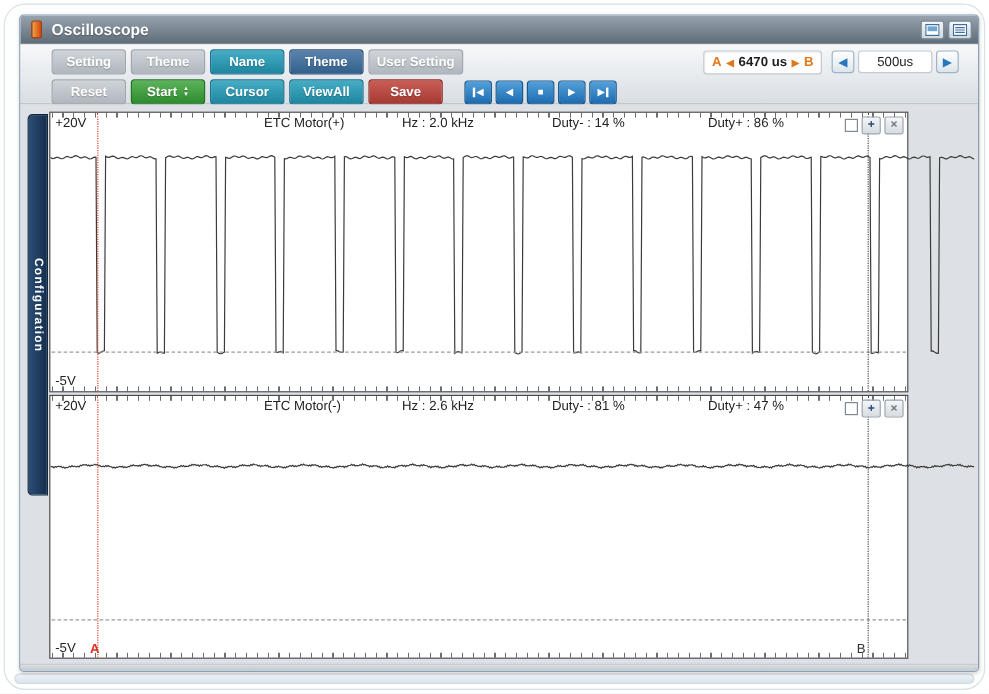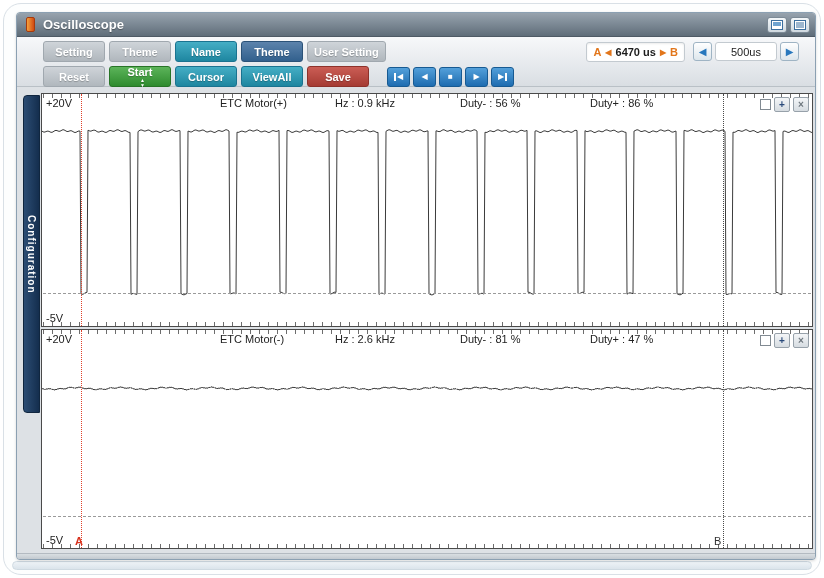--- a/index.html
+++ b/index.html
@@ -16,21 +16,21 @@
   .title { color:#ffffff; font-weight:bold; font-size:13px; margin-left:8px; text-shadow:0 1px 1px rgba(0,0,0,.35); flex:1; }
   .tbtn { width:20px; height:16px; border:1px solid #7c8a96; border-radius:3px; background:linear-gradient(#f4f7f9,#cfd8df); display:flex; align-items:center; justify-content:center; margin-left:3px; padding:0; }
 
   
   .toolbar { position:relative; height:50px; background:linear-gradient(#f7f8fa,#d9dee3); border-bottom:1px solid #b9c0c6; padding:4px 0 0 26px; }
   .btnrow { display:flex; gap:4px; height:21px; margin-bottom:4px; align-items:center; }
   .btn { min-width:62px; height:21px; border-radius:3px; color:#fff; font-size:11px; font-weight:bold; display:flex; align-items:center; justify-content:center; border:1px solid rgba(0,0,0,.28); padding:0 6px; text-shadow:0 1px 1px rgba(0,0,0,.25); }
   .btn.gray  { background:linear-gradient(#cfd4d9,#b0b7bd); border-color:#a0a8af; }
   .btn.teal  { background:linear-gradient(#45aec5,#1e86a0); border-color:#1a7390; }
   .btn.blue  { background:linear-gradient(#5c83ac,#32608d); border-color:#2b5278; }
-  .btn.green { background:linear-gradient(#5cb45a,#2e8b2e); border-color:#277427;flex-direction:column; }
+  .btn.green { background:linear-gradient(#5cb45a,#2e8b2e); border-color:#277427; }
   .btn.red   { background:linear-gradient(#cb5d55,#a53b33); border-color:#8d322b; }
   .spin { display:flex; flex-direction:column; margin-left:5px; font-size:5px; line-height:5px; }
   .spin i { font-style:normal; }
 
   .pbtn { width:23px; height:20px; border-radius:3px; background:linear-gradient(#53a0da,#1e6cb0); border:1px solid #175a92; color:#fff; font-size:8px; display:flex; align-items:center; justify-content:center; gap:1px; padding:0; }
   .pbtn .vbar { display:inline-block; width:2px; height:8px; background:#fff; }
   .pb-cluster { display:flex; gap:3px; margin-left:14px; }
 
   .ab-box { position:absolute; right:130px; top:5px; height:20px; background:#ffffff; border:1px solid #c3cad0; border-radius:3px; display:flex; align-items:center; gap:4px; padding:0 6px; font-size:11px; font-weight:bold; box-shadow:inset 0 1px 2px rgba(0,0,0,.08); }
   .ab-orange { color:#e2761b; }
@@ -39,21 +39,21 @@
 
   .tb-cluster { position:absolute; right:16px; top:5px; display:flex; align-items:center; gap:3px; }
   .tb-arrow { width:19px; height:19px; border:1px solid #9fb4c4; border-radius:3px; background:linear-gradient(#ffffff,#dde6ec); color:#2878bd; font-size:10px; display:flex; align-items:center; justify-content:center; padding:0; }
   .tb-val { width:62px; height:19px; background:#ffffff; border:1px solid #c3cad0; border-radius:3px; font-size:11px; font-weight:normal; color:#1c1c1c; display:flex; align-items:center; justify-content:center; }
 
   
   .content { position:absolute; top:74px; left:0; right:0; bottom:6px; background:#dde1e5; }
   .cfg-tab { position:absolute; left:6px; top:8px; width:17px; height:318px; background:linear-gradient(90deg,#2c4d74,#142e4e); border:1px solid #10263f; border-radius:4px 0 0 4px; color:#fff; display:flex; align-items:center; justify-content:center; }
   .cfg-tab span { writing-mode:vertical-rl; font-size:10px; font-weight:bold; letter-spacing:1px; }
 
-  .panel { position:absolute; left:24px; width:772px; background:#ffffff; border:1px solid #4a4a4a; }
+  .panel { position:absolute; left:24px; width:716px; background:#ffffff; border:1px solid #4a4a4a; }
   .panel1 { top:6px;  height:234px; }
   .panel2 { top:242px; height:220px; }
 
   .scope-svg { position:absolute; left:0; top:0; }
   .ticks { position:absolute; left:1px; right:1px; height:4px; background-image:repeating-linear-gradient(to right,rgba(60,60,60,.75) 0,rgba(60,60,60,.75) 1px,transparent 1px,transparent 9px); }
   .ticks.top { top:0; } .ticks.bottom { bottom:0; }
   .hdash { position:absolute; left:1px; right:1px; height:0; border-top:1px dashed #9a9a9a; }
   .vcur { position:absolute; top:0; bottom:0; width:0; }
   .vcur.a { border-left:1px dotted #e0402a; }
   .vcur.b { border-left:1px dotted #4a4a4a; }
@@ -174,22 +174,22 @@
         <svg class="scope-svg" width="770" height="232" viewBox="0 0 770 232">
             <polyline points="0,37.1 1,37.8 2,38.1 3,38.0 4,37.6 5,37.2 6,37.1 7,37.4 8,37.9 9,38.3 10,38.3 11,37.9 12,37.2 13,36.6 14,36.4 15,36.6 16,37.0 17,37.3 18,37.2 19,36.7 20,36.1 21,35.7 22,35.9 23,36.4 24,37.0 25,37.5 26,37.5 27,37.2 28,36.8 29,36.7 30,37.0 31,37.6 32,38.2 33,38.5 34,38.3 35,37.8 36,37.2 37,37.0 38,37.1 39,199.9 40,200.3 41,200.2 42,199.7 43,199.0 44,198.5 45,198.3 46,36.2 47,36.7 48,37.1 49,37.1 50,36.7 51,36.3 52,36.1 53,36.3 54,36.8 55,37.6 56,38.0 57,38.1 58,37.7 59,37.3 60,37.1 61,37.3 62,37.8 63,38.3 64,38.4 65,38.1 66,37.4 67,36.8 68,36.5 69,36.6 70,37.0 71,37.3 72,37.3 73,36.9 74,36.3 75,35.8 76,35.8 77,36.2 78,36.8 79,37.3 80,37.5 81,37.2 82,36.8 83,36.6 84,36.8 85,37.4 86,38.0 87,38.4 88,38.4 89,200.3 90,199.8 91,199.4 92,199.5 93,199.9 94,200.2 95,200.3 96,37.6 97,36.9 98,36.2 99,35.9 100,36.1 101,36.5 102,37.0 103,37.1 104,36.8 105,36.4 106,36.0 107,36.1 108,36.6 109,37.3 110,37.9 111,38.0 112,37.8 113,37.4 114,37.1 115,37.2 116,37.6 117,38.2 118,38.4 119,38.3 120,37.7 121,37.0 122,36.6 123,36.6 124,36.9 125,37.3 126,37.4 127,37.1 128,36.5 129,35.9 130,35.7 131,36.0 132,36.6 133,37.2 134,37.4 135,37.3 136,36.9 137,36.6 138,36.7 139,199.5 140,200.2 141,200.7 142,200.8 143,200.5 144,199.9 145,199.5 146,37.1 147,37.4 148,37.8 149,38.0 150,37.8 151,37.1 152,36.5 153,36.0 154,36.0 155,36.4 156,36.9 157,37.1 158,36.9 159,36.5 160,36.1 161,36.0 162,36.4 163,37.0 164,37.7 165,38.0 166,37.9 167,37.5 168,37.1 169,37.1 170,37.5 171,38.0 172,38.4 173,38.4 174,37.9 175,37.3 176,36.7 177,36.6 178,36.8 179,37.2 180,37.4 181,37.2 182,36.7 183,36.1 184,35.7 185,35.9 186,36.4 187,37.0 188,199.7 189,199.7 190,199.4 191,199.0 192,198.9 193,199.3 194,200.0 195,38.2 196,38.4 197,38.2 198,37.7 199,37.2 200,37.1 201,37.3 202,37.7 203,38.0 204,37.9 205,37.4 206,36.7 207,36.1 208,36.0 209,36.3 210,36.8 211,37.1 212,37.0 213,36.6 214,36.1 215,35.9 216,36.2 217,36.8 218,37.5 219,37.9 220,37.9 221,37.5 222,37.1 223,37.0 224,37.3 225,37.8 226,38.3 227,38.5 228,38.1 229,37.5 230,36.9 231,36.6 232,36.8 233,37.2 234,37.4 235,37.4 236,36.9 237,36.3 238,198.2 239,198.2 240,198.6 241,199.2 242,199.6 243,199.7 244,199.4 245,36.6 246,36.5 247,36.7 248,37.3 249,38.0 250,38.4 251,38.3 252,37.9 253,37.4 254,37.1 255,37.2 256,37.6 257,38.0 258,38.1 259,37.7 260,37.0 261,36.3 262,36.1 263,36.2 264,36.7 265,37.1 266,37.1 267,36.8 268,36.3 269,35.9 270,36.0 271,36.5 272,37.2 273,37.7 274,37.9 275,37.6 276,37.2 277,37.0 278,37.2 279,37.7 280,38.2 281,38.5 282,38.3 283,37.7 284,37.1 285,36.7 286,36.7 287,37.1 288,199.8 289,199.9 290,199.5 291,198.9 292,198.3 293,198.1 294,198.4 295,36.6 296,37.1 297,37.3 298,37.1 299,36.7 300,36.4 301,36.5 302,37.1 303,37.8 304,38.3 305,38.4 306,38.0 307,37.5 308,37.1 309,37.2 310,37.5 311,38.0 312,38.1 313,37.9 314,37.2 315,36.5 316,36.1 317,36.2 318,36.6 319,37.0 320,37.1 321,36.9 322,36.4 323,36.0 324,35.9 325,36.3 326,37.0 327,37.6 328,37.8 329,37.7 330,37.3 331,37.0 332,37.0 333,37.5 334,38.1 335,38.5 336,38.4 337,200.4 338,199.7 339,199.2 340,199.1 341,199.4 342,199.8 343,200.0 344,37.3 345,36.7 346,36.1 347,35.8 348,35.9 349,36.4 350,37.0 351,37.3 352,37.1 353,36.8 354,36.4 355,36.4 356,36.8 357,37.5 358,38.1 359,38.4 360,38.1 361,37.6 362,37.2 363,37.1 364,37.4 365,37.9 366,38.2 367,38.0 368,37.5 369,36.8 370,36.3 371,36.2 372,36.5 373,36.9 374,37.2 375,37.0 376,36.5 377,36.0 378,35.8 379,36.1 380,36.7 381,37.4 382,37.7 383,37.7 384,37.3 385,37.0 386,36.9 387,199.7 388,200.3 389,200.8 390,200.9 391,200.6 392,199.9 393,199.4 394,36.8 395,37.0 396,37.4 397,37.6 398,37.5 399,37.0 400,36.3 401,35.8 402,35.8 403,36.2 404,36.8 405,37.2 406,37.2 407,36.8 408,36.4 409,36.3 410,36.6 411,37.2 412,37.9 413,38.3 414,38.2 415,37.8 416,37.3 417,37.1 418,37.3 419,37.8 420,38.2 421,38.2 422,37.7 423,37.1 424,36.4 425,36.2 426,36.4 427,36.8 428,37.1 429,37.1 430,36.7 431,36.2 432,35.8 433,35.9 434,36.4 435,37.1 436,200.0 437,200.1 438,199.8 439,199.4 440,199.3 441,199.5 442,200.1 443,38.2 444,38.5 445,38.3 446,37.8 447,37.2 448,36.8 449,36.9 450,37.3 451,37.6 452,37.6 453,37.2 454,36.5 455,36.0 456,35.8 457,36.1 458,36.6 459,37.1 460,37.2 461,36.9 462,36.5 463,36.2 464,36.4 465,37.0 466,37.7 467,38.2 468,38.2 469,37.9 470,37.4 471,37.1 472,37.2 473,37.7 474,38.1 475,38.3 476,38.0 477,37.3 478,36.6 479,36.3 480,36.3 481,36.7 482,37.1 483,37.2 484,36.9 485,36.3 486,198.3 487,198.2 488,198.6 489,199.3 490,199.9 491,200.1 492,199.9 493,37.1 494,36.8 495,37.0 496,37.5 497,38.1 498,38.5 499,38.4 500,38.0 501,37.3 502,36.9 503,36.9 504,37.2 505,37.6 506,37.7 507,37.4 508,36.8 509,36.1 510,35.8 511,36.0 512,36.4 513,37.0 514,37.2 515,37.0 516,36.6 517,36.2 518,36.3 519,36.7 520,37.4 521,38.0 522,38.2 523,38.0 524,37.5 525,37.2 526,37.2 527,37.5 528,38.0 529,38.3 530,38.2 531,37.6 532,36.9 533,36.4 534,36.3 535,36.6 536,199.4 537,199.6 538,199.4 539,198.9 540,198.4 541,198.2 542,198.4 543,36.6 544,37.3 545,37.6 546,37.5 547,37.1 548,36.8 549,36.8 550,37.2 551,37.9 552,38.4 553,38.5 554,38.1 555,37.6 556,37.1 557,36.9 558,37.2 559,37.6 560,37.8 561,37.6 562,37.0 563,36.3 564,35.9 565,35.9 566,36.3 567,36.8 568,37.1 569,37.1 570,36.7 571,36.3 572,36.2 573,36.5 574,37.2 575,37.8 576,38.2 577,38.1 578,37.6 579,37.2 580,37.1 581,37.4 582,37.9 583,38.3 584,38.3 585,200.2 586,199.5 587,199.0 588,198.8 589,199.0 590,199.4 591,199.6 592,37.1 593,36.7 594,36.1 595,35.8 596,35.9 597,36.4 598,37.1 599,37.5 600,37.5 601,37.2 602,36.8 603,36.7 604,37.0 605,37.6 606,38.2 607,38.5 608,38.3 609,37.8 610,37.2 611,36.9 612,37.1 613,37.5 614,37.8 615,37.8 616,37.3 617,36.6 618,36.0 619,35.9 620,36.2 621,36.7 622,37.1 623,37.1 624,36.8 625,36.3 626,36.1 627,36.3 628,36.9 629,37.6 630,38.1 631,38.1 632,37.8 633,37.3 634,37.1 635,199.7 636,200.2 637,200.6 638,200.8 639,200.5 640,199.8 641,199.2 642,36.4 643,36.5 644,36.9 645,37.2 646,37.2 647,36.9 648,36.3 649,35.8 650,35.8 651,36.2 652,36.8 653,37.4 654,37.5 655,37.3 656,36.9 657,36.7 658,36.9 659,37.4 660,38.1 661,38.5 662,38.4 663,37.9 664,37.4 665,37.0 666,37.1 667,37.4 668,37.8 669,37.9 670,37.5 671,36.8 672,36.2 673,35.9 674,36.1 675,36.5 676,37.0 677,37.1 678,36.9 679,36.4 680,36.1 681,36.1 682,36.6 683,37.3 684,200.3 685,200.5 686,200.2 687,199.8 688,199.5 689,199.6 690,200.0 691,38.1 692,38.4 693,38.2 694,37.7 695,37.0 696,36.5 697,36.5 698,36.8 699,37.2 700,37.3 701,37.0 702,36.5 703,35.9 704,35.7 705,36.0 706,36.6 707,37.2 708,37.5 709,37.3 710,36.9 711,36.6 712,36.7 713,37.2 714,37.8 715,38.4 716,38.5 717,38.1 718,37.5 719,37.1 720,37.0 721,37.3 722,37.7 723,37.9 724,37.7 725,37.1 726,36.4 727,36.0 728,36.0 729,36.4 730,36.9 731,37.1 732,37.0 733,36.5 734,198.5 735,198.4 736,198.8 737,199.5 738,200.1 739,200.4 740,200.3 741,37.5 742,37.1 743,37.1 744,37.5 745,38.0 746,38.4 747,38.4 748,37.9 749,37.2 750,36.7 751,36.5 752,36.8 753,37.2 754,37.4 755,37.2 756,36.7 757,36.1 758,35.7 759,35.9 760,36.4 761,37.0 762,37.4 763,37.4 764,37.0 765,36.7 766,36.6 767,37.0 768,37.6 769,38.2 770,38.5" fill="none" stroke="#3b3b3b" stroke-width="1"></polyline>
           </svg>
         <div class="ticks top"></div>
         <div class="ticks bottom"></div>
         <div class="hdash" style="top:199px"></div>
         <div class="vcur a" style="left: 39px;"></div>
         <div class="vcur b" style="left: 681px;"></div>
         <span class="pl vmax">+20V</span>
         <span class="pl name">ETC Motor(+)</span>
-        <span class="pl freq">Hz : 0.9 kHz</span>
-        <span class="pl dm">Duty- : 56 %</span>
+        <span class="pl freq">Hz : 2.0 kHz</span>
+        <span class="pl dm">Duty- : 14 %</span>
         <span class="pl dp">Duty+ : 86 %</span>
         <span class="pctrl">
           <span class="chk"></span>
           <button class="pbtn2 plus">
               <span>+</span>
             </button>
           <button class="pbtn2 close">
               <span>×</span>
             </button>
         </span>

